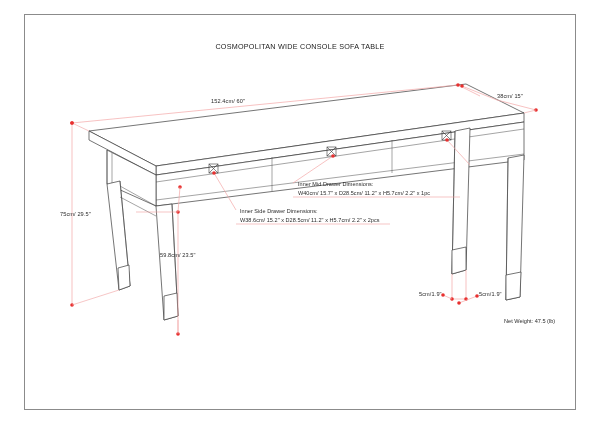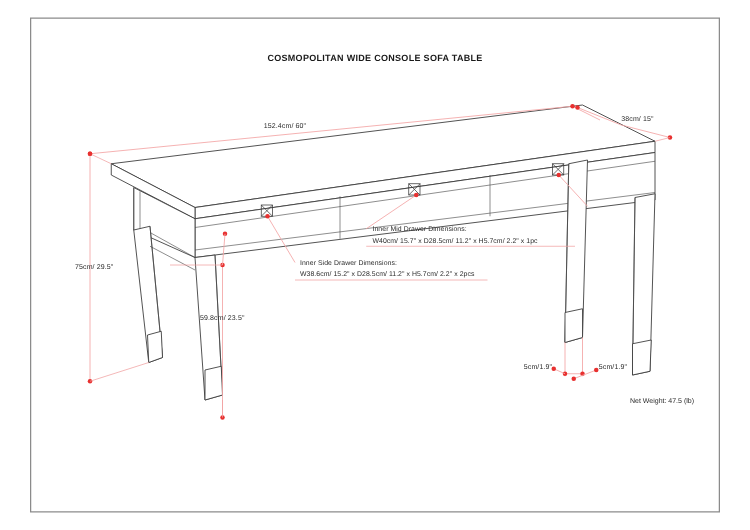--- a/index.html
+++ b/index.html
@@ -29,21 +29,21 @@
     box-sizing: border-box;
     background: transparent;
   }
   #title {
     position: absolute;
     left: 0;
     top: 42px;
     width: 600px;
     text-align: center;
     font-size: 7.2px;
-    font-weight: bold;
+    font-weight: normal;
     letter-spacing: 0.25px;
     color: #1a1a1a;
   }
   #drawing {
     position: absolute;
     left: 0;
     top: 0;
     width: 600px;
     height: 424px;
   }

